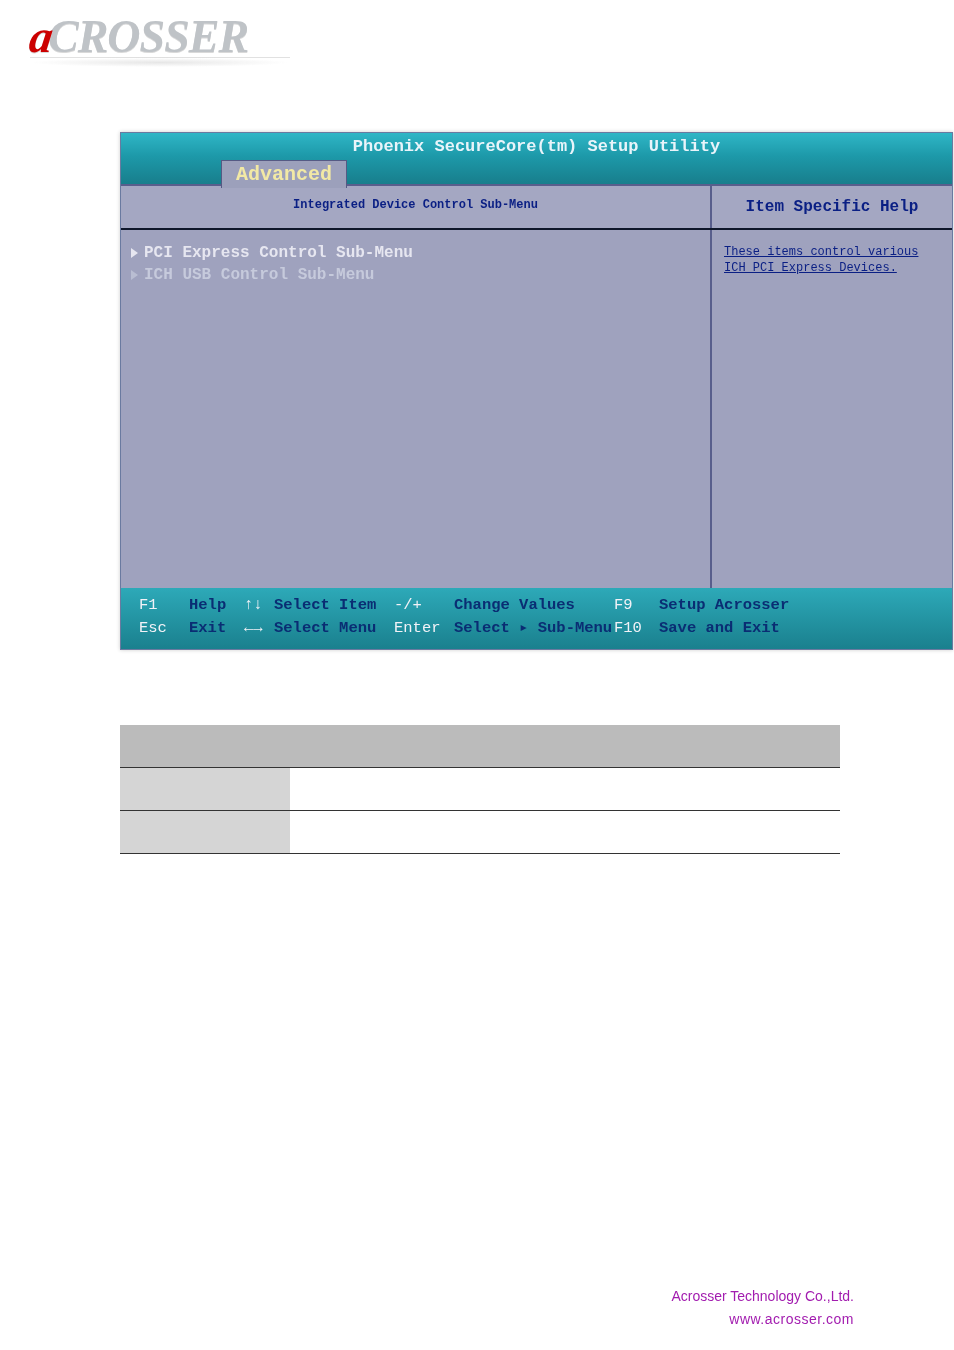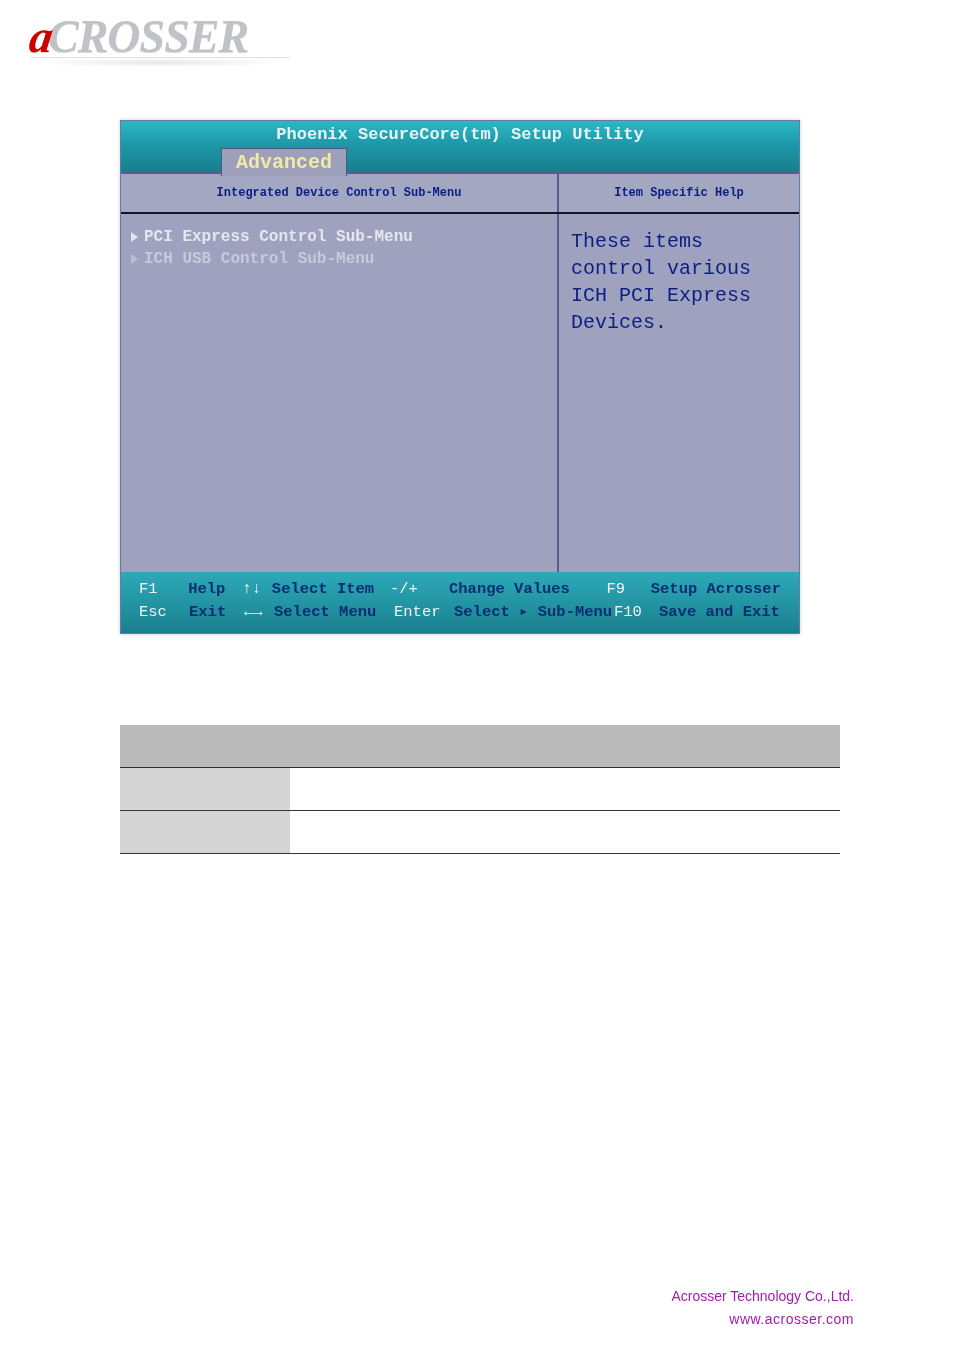--- a/index.html
+++ b/index.html
@@ -28,22 +28,22 @@
     margin-top: -6px;
     height: 10px; width: 260px;
     background: radial-gradient(ellipse at center, rgba(200,200,200,.45) 0%, rgba(200,200,200,0) 70%);
     border-top: 1px solid rgba(180,180,180,.4);
   }
 
   
   .bios {
     position: absolute;
     left: 120px;
-    top: 120px;
-    width: 680px;
+    top: 132px;
+    width: 833px;
     border: 1px solid #6a7aa0;
     font-family: 'Courier New', monospace;
     background: #9ca0bb;
     box-shadow: 0 0 4px rgba(0,0,0,.2);
   }
   .bios-title {
     background: linear-gradient(#2fb6c6, #1d99a9);
     color: #e9f4fa;
     font-weight: bold;
     text-align: center;
@@ -76,21 +76,21 @@
     font-size: 12px;
     background: #a4a7c2;
     border-right: 2px solid #585e8c;
   }
   .bios-hr {
     width: 240px;
     padding: 12px 0;
     text-align: center;
     color: #0a1f84;
     font-weight: bold;
-    font-size: 12px;
+    font-size: 16px;
     background: #a4a7c2;
   }
   .bios-body-row { display: flex; border-top: 2px solid #0f172a; min-height: 360px; }
   .bios-bl {
     flex: 1;
     padding: 14px 10px;
     background: #9fa2be;
     border-right: 2px solid #585e8c;
   }
   .menu-line { display: flex; align-items: center; margin-bottom: 4px; }
@@ -102,22 +102,23 @@
     margin-right: 6px;
   }
   .menu-line.sel .tri { border-left-color: #e6e6f0; }
   .menu-line.sel span { color: #e6e6f0; }
   .menu-line span { color: #c6cadc; font-weight: bold; font-size: 16px; }
   .bios-br {
     width: 240px;
     padding: 14px 12px;
     background: #9fa2be;
     color: #0a1f84;
-    font-size: 20px;
+    font-size: 12px;
     line-height: 1.35;
+    text-decoration: underline;
   }
   .bios-footer {
     background: linear-gradient(#2da9b8, #1a808e);
     padding: 6px 18px 8px 18px;
     font-size: 15.5px;
     color: #e3ecf2;
     line-height: 1.5;
   }
   .bios-footer .k { color: #f2f2f7; }
   .bios-footer .t { color: #0a2d73; font-weight: bold; }

